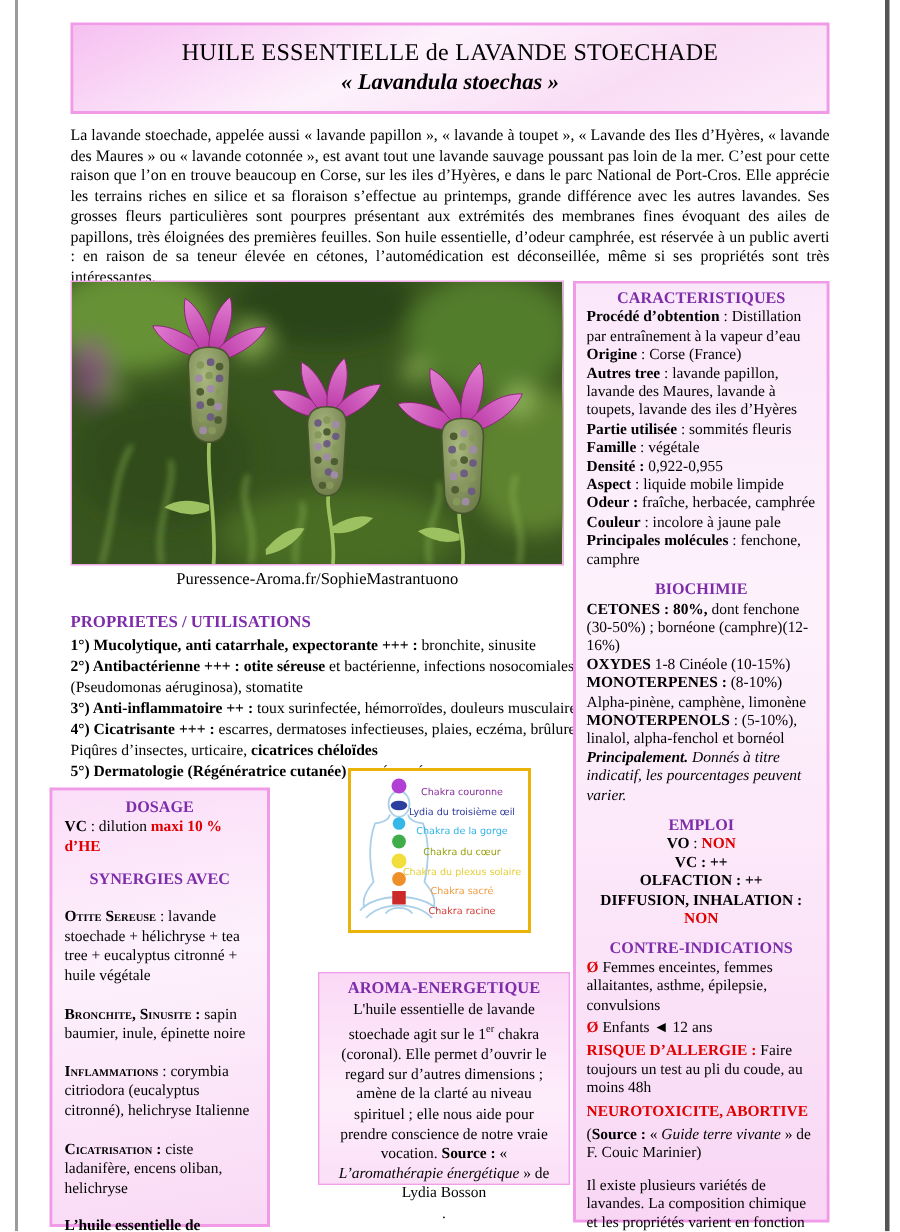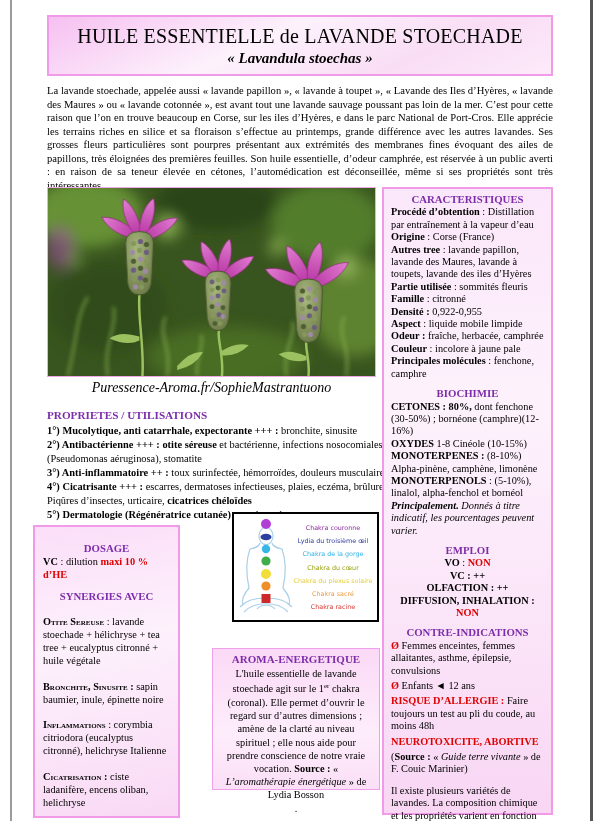--- a/index.html
+++ b/index.html
@@ -5,54 +5,54 @@
   html,body{margin:0;padding:0;background:#ffffff;}
   .page{position:relative;width:600px;height:821px;background:#fff;overflow:hidden;
         font-family:"Liberation Serif",serif;color:#000;}
   .edge-left{position:absolute;left:10px;top:0;width:2px;height:821px;background:#9b9b9b;}
   .edge-right{position:absolute;left:590px;top:0;width:3px;height:821px;background:#555;}
 
   .title-box{position:absolute;left:47px;top:15px;width:502px;height:57px;box-sizing:content-box;
     border:2px solid #f09ae8;
     background:linear-gradient(155deg,#f6c0f1 0%,#fdf2fc 42%,#f9ddf5 72%,#fceafa 100%);
     display:flex;flex-direction:column;justify-content:center;text-align:center;}
-  .title{font-size:20px;letter-spacing:.2px;}
+  .title{font-size:16px;letter-spacing:.2px;}
   .subtitle{font-size:15px;font-weight:bold;font-style:italic;margin-top:2px;}
 
   .intro{position:absolute;left:47px;top:84px;width:506px;margin:0;
     font-size:10.6px;line-height:13.5px;text-align:justify;}
 
   .photo{position:absolute;left:47px;top:187px;width:329px;height:190px;border:1px solid #f0a8e8;
     box-sizing:border-box;overflow:hidden;}
   .caption{position:absolute;left:47px;top:380px;width:329px;text-align:center;
-    font-style:italic;font-size:14px;}
+    font-size:11px;}
 
   .purple{color:#7d2daa;font-weight:bold;}
   .b{font-weight:bold;}
   .i{font-style:italic;}
   .bi{font-style:italic;font-weight:bold;}
   .red{color:#e00000;font-weight:bold;}
   .sc{font-variant:small-caps;font-weight:bold;}
   .sup{vertical-align:super;font-size:7px;}
   .center{text-align:center;}
 
   .props{position:absolute;left:47px;top:408px;width:350px;font-size:10.4px;line-height:14px;}
   .props .h{font-size:11.2px;margin-bottom:2px;}
 
   .dosage-box{position:absolute;left:33px;top:525px;width:147px;height:293px;box-sizing:border-box;
-    border:2px solid #f09ae8;padding:15px 8px;
+    border:2px solid #f09ae8;padding:5px 8px;
     background:linear-gradient(170deg,#fbdef8 0%,#fdf1fc 40%,#f9d9f5 100%);
     font-size:10.3px;line-height:13.2px;}
   .dosage-box .h{font-size:10.8px;}
   .syn{margin:0 0 12px;}
   .syn-title{margin:8px 0 12px;}
   .bold-note{font-weight:bold;margin:0;}
 
-  .chakra-box{position:absolute;left:232px;top:512px;width:147px;height:110px;box-sizing:border-box;
-    background:#fff;border:2px solid #000000;}
+  .chakra-box{position:absolute;left:232px;top:512px;width:122px;height:110px;box-sizing:border-box;
+    background:#fff;border:2px solid #eab308;}
   .chakra-fig{position:absolute;left:2px;top:2px;}
   .chakra-labels{position:absolute;right:3px;top:8px;width:82px;}
   .chakra-label{font-family:"DejaVu Sans",sans-serif;font-size:6.4px;line-height:13.2px;
     text-align:center;white-space:nowrap;}
 
   .aroma-box{position:absolute;left:212px;top:648px;width:168px;height:142px;box-sizing:border-box;
     border:1px solid #f0a0e8;padding:4px 7px;text-align:center;
     background:linear-gradient(180deg,#fbd9f6 0%,#fdedfb 60%,#fbdff7 100%);
     font-size:10.3px;line-height:13.2px;}
   .aroma-box .h{font-size:11px;margin-bottom:1px;}
@@ -293,21 +293,21 @@
   </div>
 
   <div class="right-box">
     <div class="sect-h first">CARACTERISTIQUES</div>
     <div>
 
     <div class="rline"><span><span class="b">Procédé d’obtention</span><span> : Distillation par entraînement à la vapeur d’eau</span></span></div>
         <div class="rline"><span><span class="b">Origine</span><span> : Corse (France)</span></span></div>
         <div class="rline"><span><span class="b">Autres tree</span><span> : lavande papillon, lavande des Maures, lavande à toupets, lavande des iles d’Hyères</span></span></div>
         <div class="rline"><span><span class="b">Partie utilisée</span><span> : sommités fleuris</span></span></div>
-        <div class="rline"><span><span class="b">Famille</span><span> : citronné</span></span></div>
+        <div class="rline"><span><span class="b">Famille</span><span> : végétale</span></span></div>
         <div class="rline"><span><span class="b">Densité :</span><span> 0,922-0,955</span></span></div>
         <div class="rline"><span><span class="b">Aspect</span><span> : liquide mobile limpide</span></span></div>
         <div class="rline"><span><span class="b">Odeur :</span><span> fraîche, herbacée, camphrée</span></span></div>
         <div class="rline"><span><span class="b">Couleur</span><span> : incolore à jaune pale</span></span></div>
         <div class="rline"><span><span class="b">Principales molécules</span><span> : fenchone, camphre</span></span></div>
       </div>
 
     <div class="sect-h">BIOCHIMIE</div>
     <div>
 

